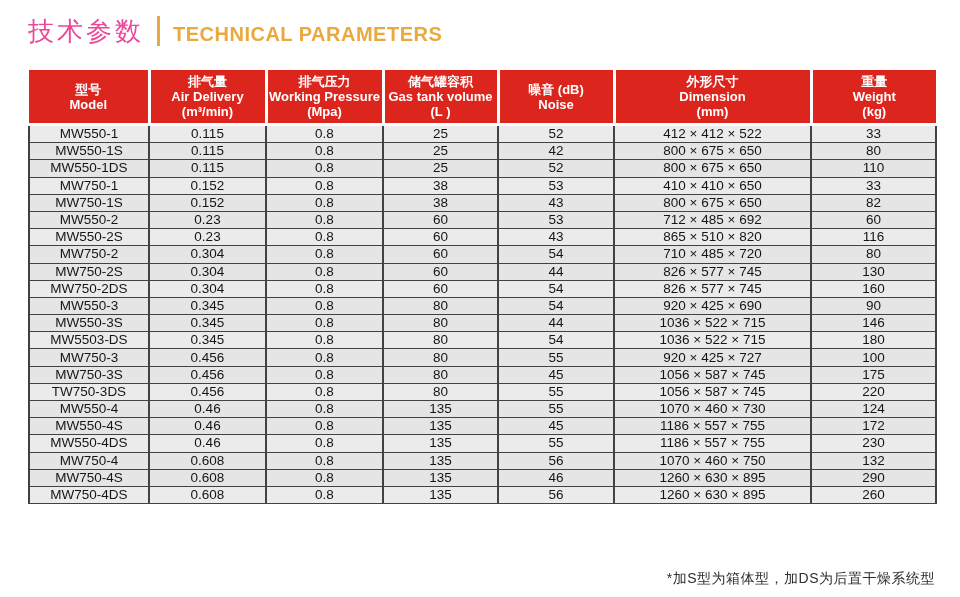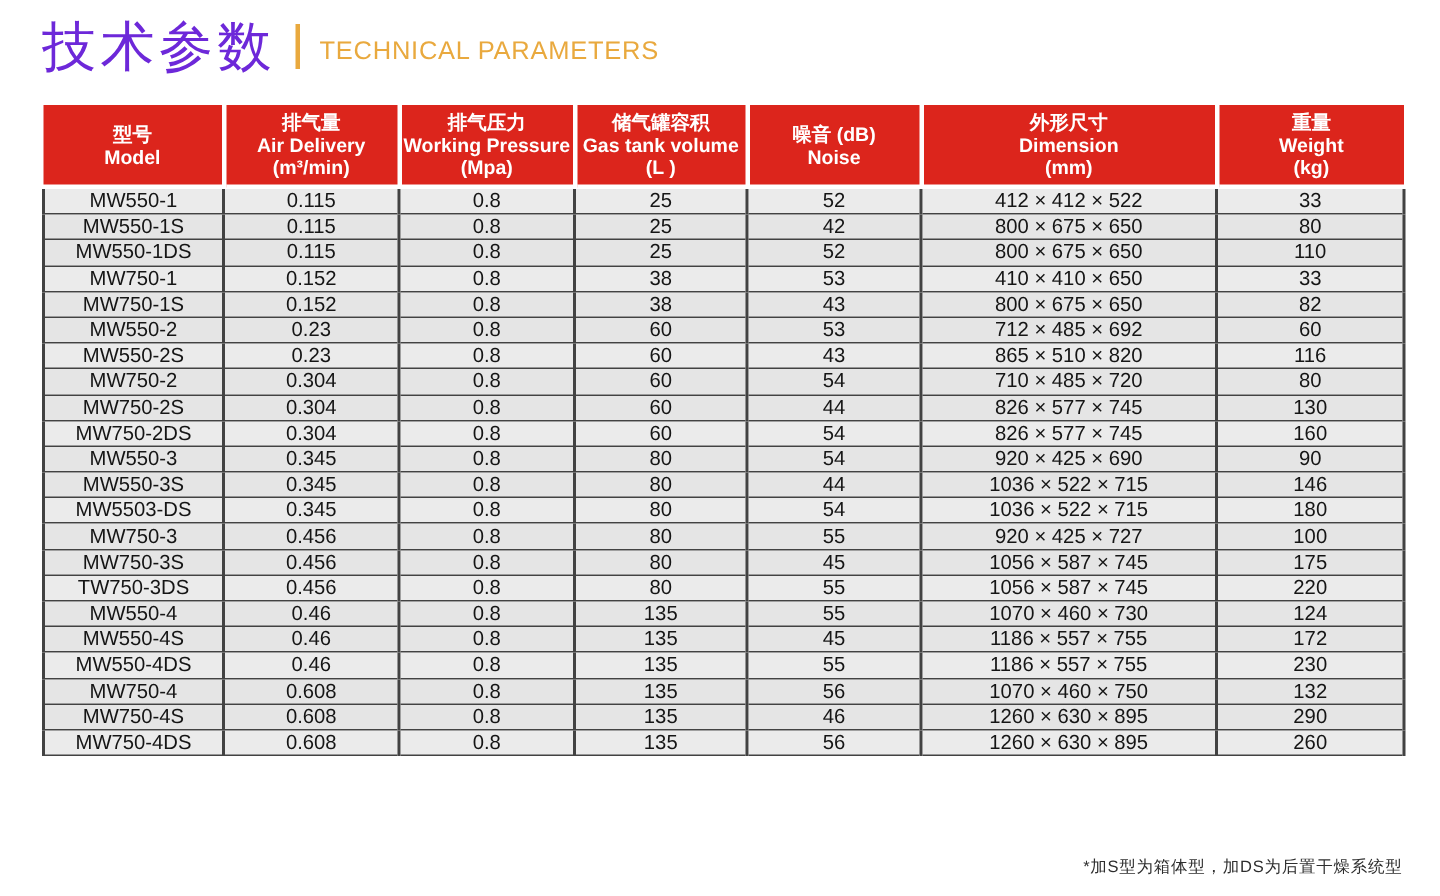--- a/index.html
+++ b/index.html
@@ -10,26 +10,26 @@
     overflow: hidden;
   }
   .page { position: relative; width: 960px; height: 597px; background: #fff; }
 
   
   .title-row {
     position: absolute; left: 28px; top: 10px;
     display: flex; align-items: center; gap: 13px; height: 42px;
   }
   .title-zh {
-    font-size: 36px; color: #6d28d9; letter-spacing: 3px; font-weight: 500;
+    font-size: 26px; color: #ec4899; letter-spacing: 3px; font-weight: 500;
     line-height: 1;
   }
   .title-divider { width: 3px; height: 30px; background: #E9A93E; }
   .title-en {
-    font-size: 17px; color: #E9A93E; letter-spacing: 0.5px; font-weight: 400;
+    font-size: 20px; color: #E9A93E; letter-spacing: 0.5px; font-weight: 700;
     padding-top: 6px;
   }
 
   
   table.spec {
     position: absolute; left: 28px; top: 70px;
     width: 907px; border-collapse: collapse; table-layout: fixed;
   }
   thead th {
     background: #DC251C; color: #ffffff;
@@ -49,21 +49,21 @@
     font-size: 13.5px; color: #151515;
     height: 16.2px; padding: 0; line-height: 16px;
     white-space: nowrap; overflow: hidden;
   }
   tbody tr { background: #e5e5e5; }
   tbody tr:nth-child(3n+1) { background: #EBEBEB; }
 
   
   .footnote {
     position: absolute; right: 25px; top: 570px;
-    font-size: 11px; color: #2e2e2e; letter-spacing: 0.5px;
+    font-size: 14px; color: #2e2e2e; letter-spacing: 0.5px;
     text-align: left;
   }
 </style>
 </head>
 <body>
 
 <div class="page">
 
   <div class="title-row">
     <span class="title-zh">技术参数</span>

